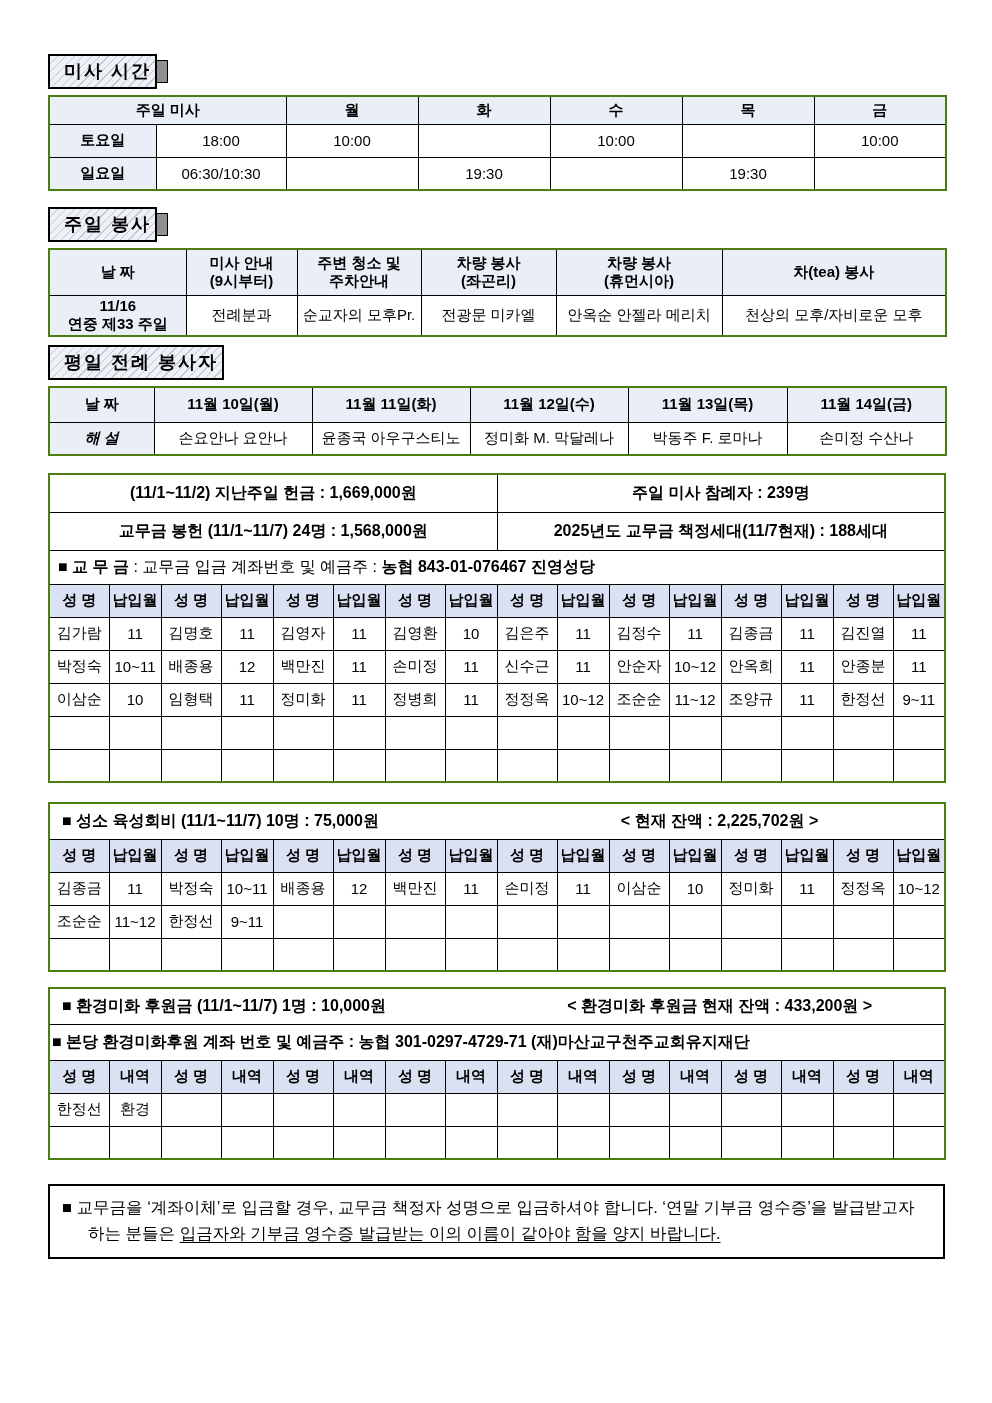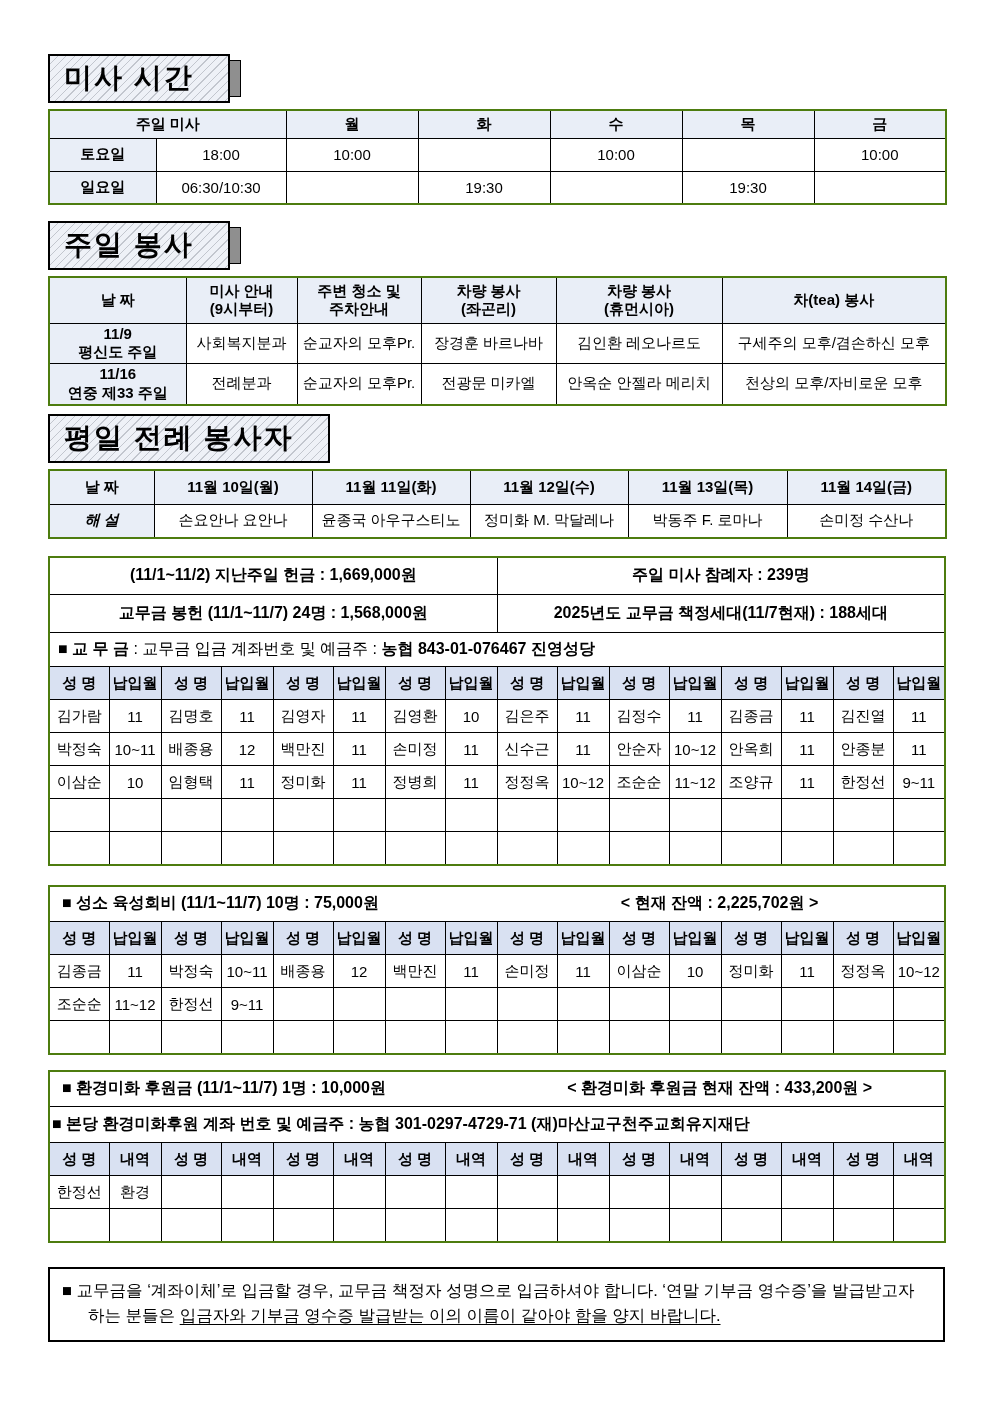--- a/index.html
+++ b/index.html
@@ -10,22 +10,22 @@
     font-family: "Liberation Sans", sans-serif;
     color: #000;
   }
   .content { position: absolute; left: 48px; top: 54px; width: 897px; }
 
   
   .sec-title {
     position: relative;
     display: inline-block;
     border: 2px solid #000;
-    padding: 3px 34px 4px 14px;
-    font-size: 28px;
+    padding: 3px 4px 4px 14px;
+    font-size: 18px;
     font-weight: bold;
     letter-spacing: 2px;
     background: repeating-linear-gradient(135deg, #eef1f7 0px, #eef1f7 5px, #c2c6ce 5px, #c2c6ce 6px);
     margin-bottom: 6px;
   }
   .sec-title.tabbed::after {
     content: "";
     position: absolute;
     right: -13px; top: 4px;
     width: 10px; height: calc(100% - 10px);
@@ -173,29 +173,20 @@
 주차안내</td>
         <td class="hdr">차량 봉사
 (좌곤리)</td>
         <td class="hdr">차량 봉사
 (휴먼시아)</td>
         <td class="hdr">차(tea) 봉사</td>
       </tr>
     </thead>
     <tbody class="gen">
         <tr>
-          <td>11/9
-평신도 주일</td>
-          <td>사회복지분과</td>
-          <td>순교자의 모후Pr.</td>
-          <td>장경훈 바르나바</td>
-          <td>김인환 레오나르도</td>
-          <td>구세주의 모후/겸손하신 모후</td>
-        </tr>
-        <tr>
           <td>11/16
 연중 제33 주일</td>
           <td>전례분과</td>
           <td>순교자의 모후Pr.</td>
           <td>전광문 미카엘</td>
           <td>안옥순 안젤라 메리치</td>
           <td>천상의 모후/자비로운 모후</td>
         </tr>
       </tbody>
   </table>

